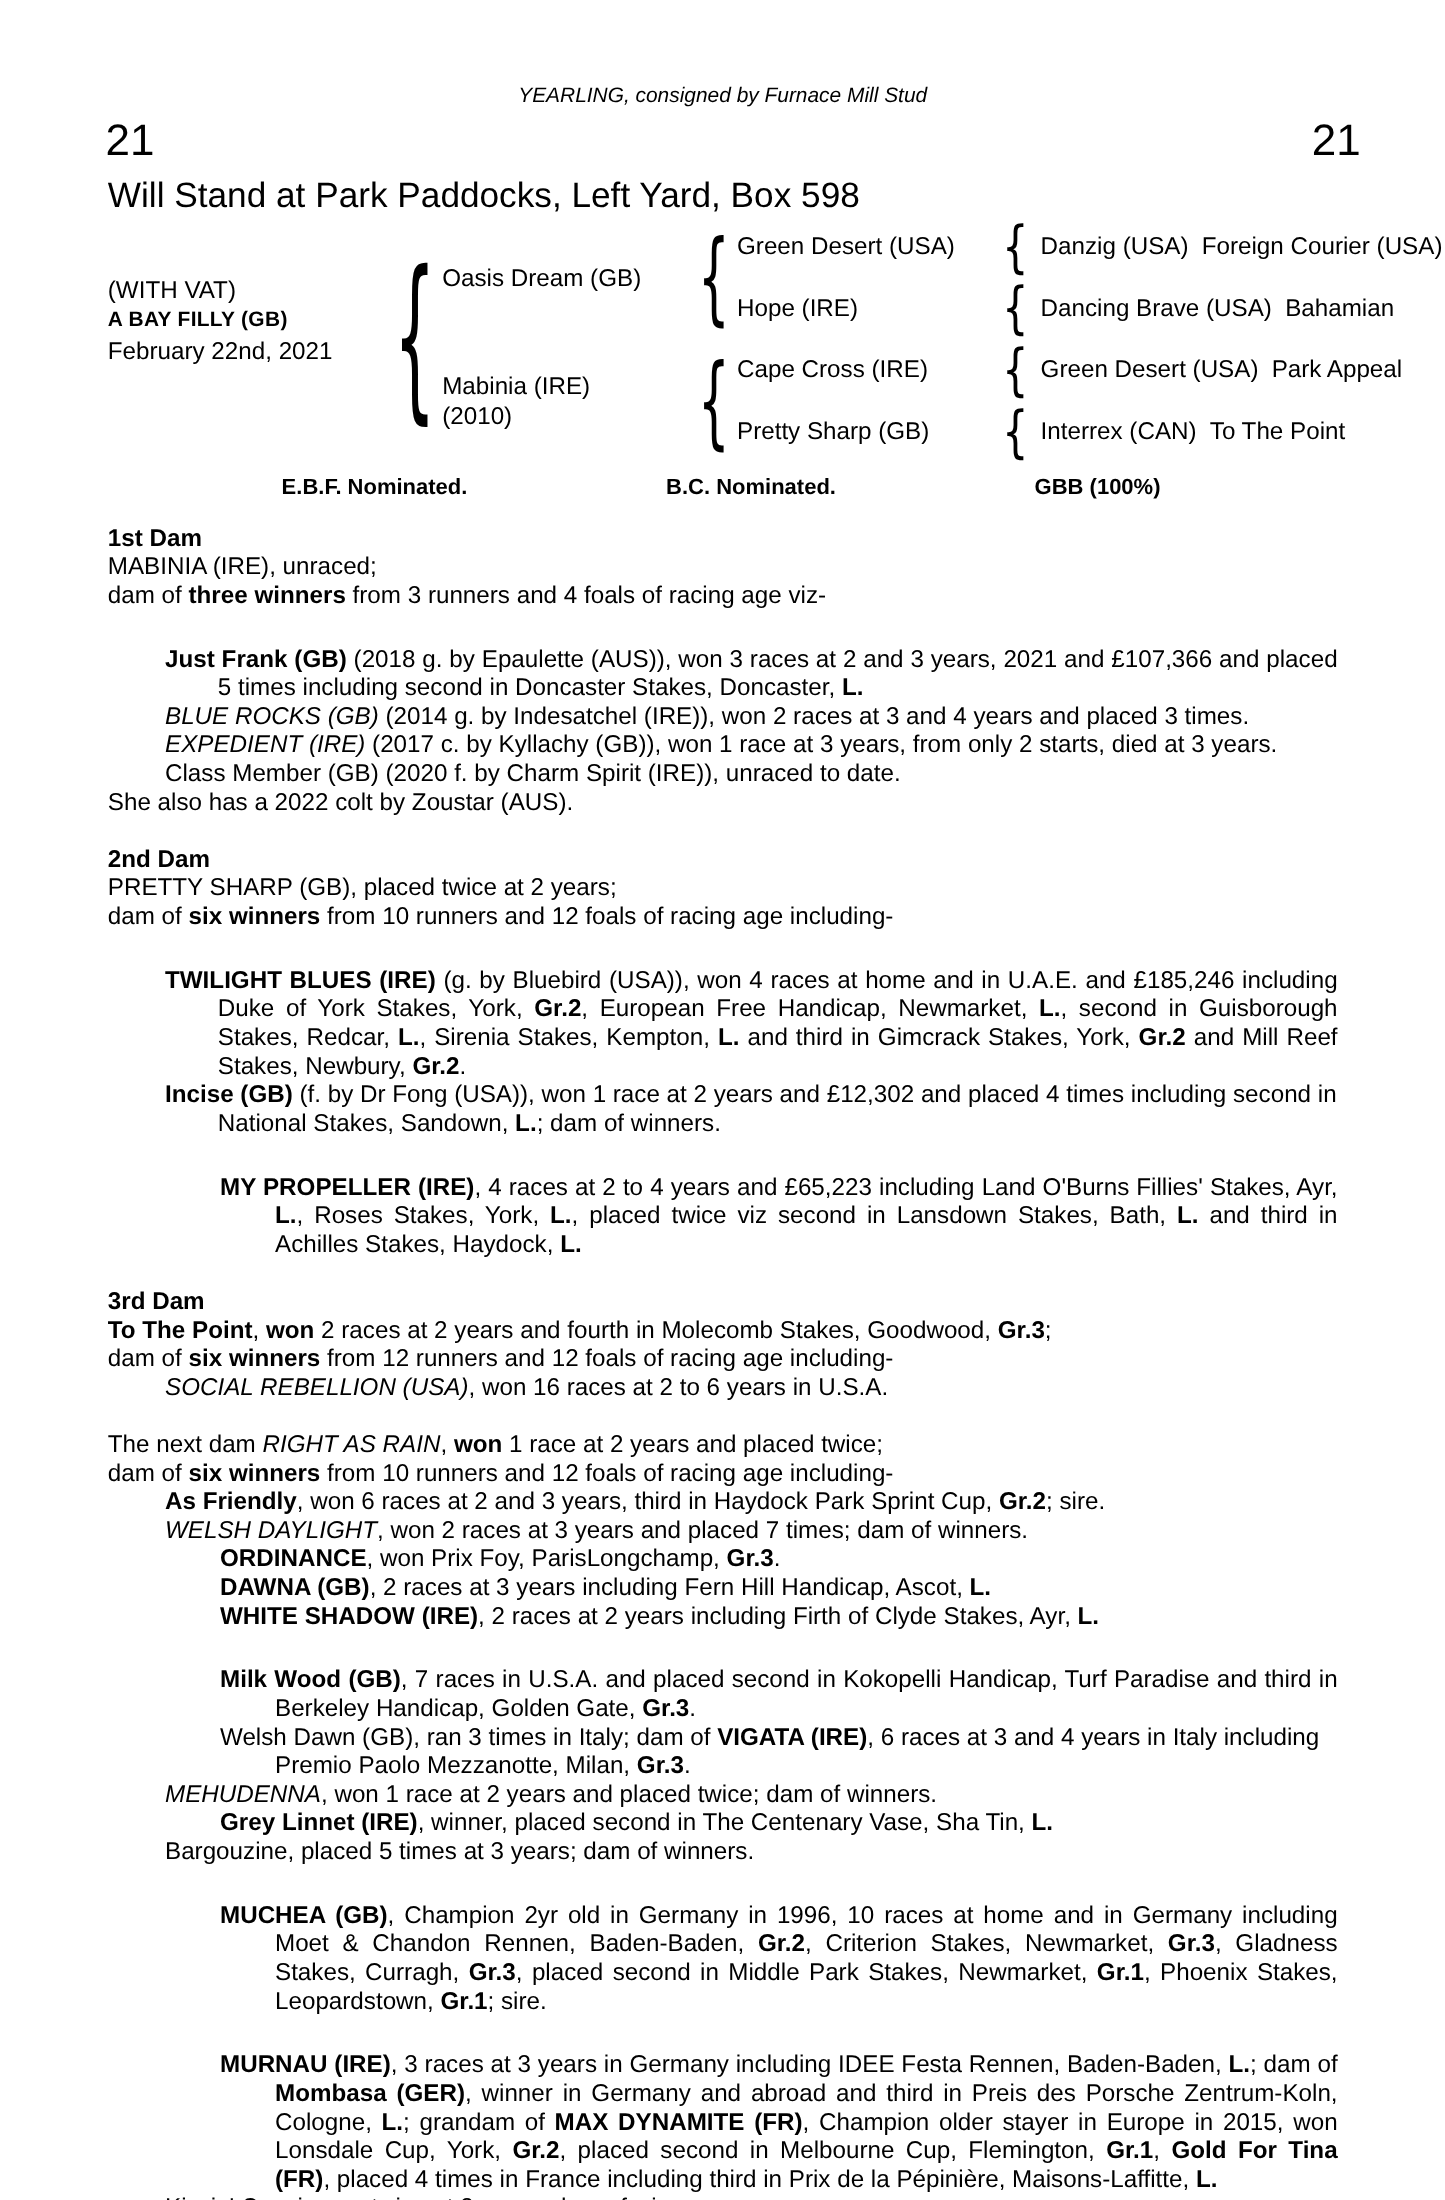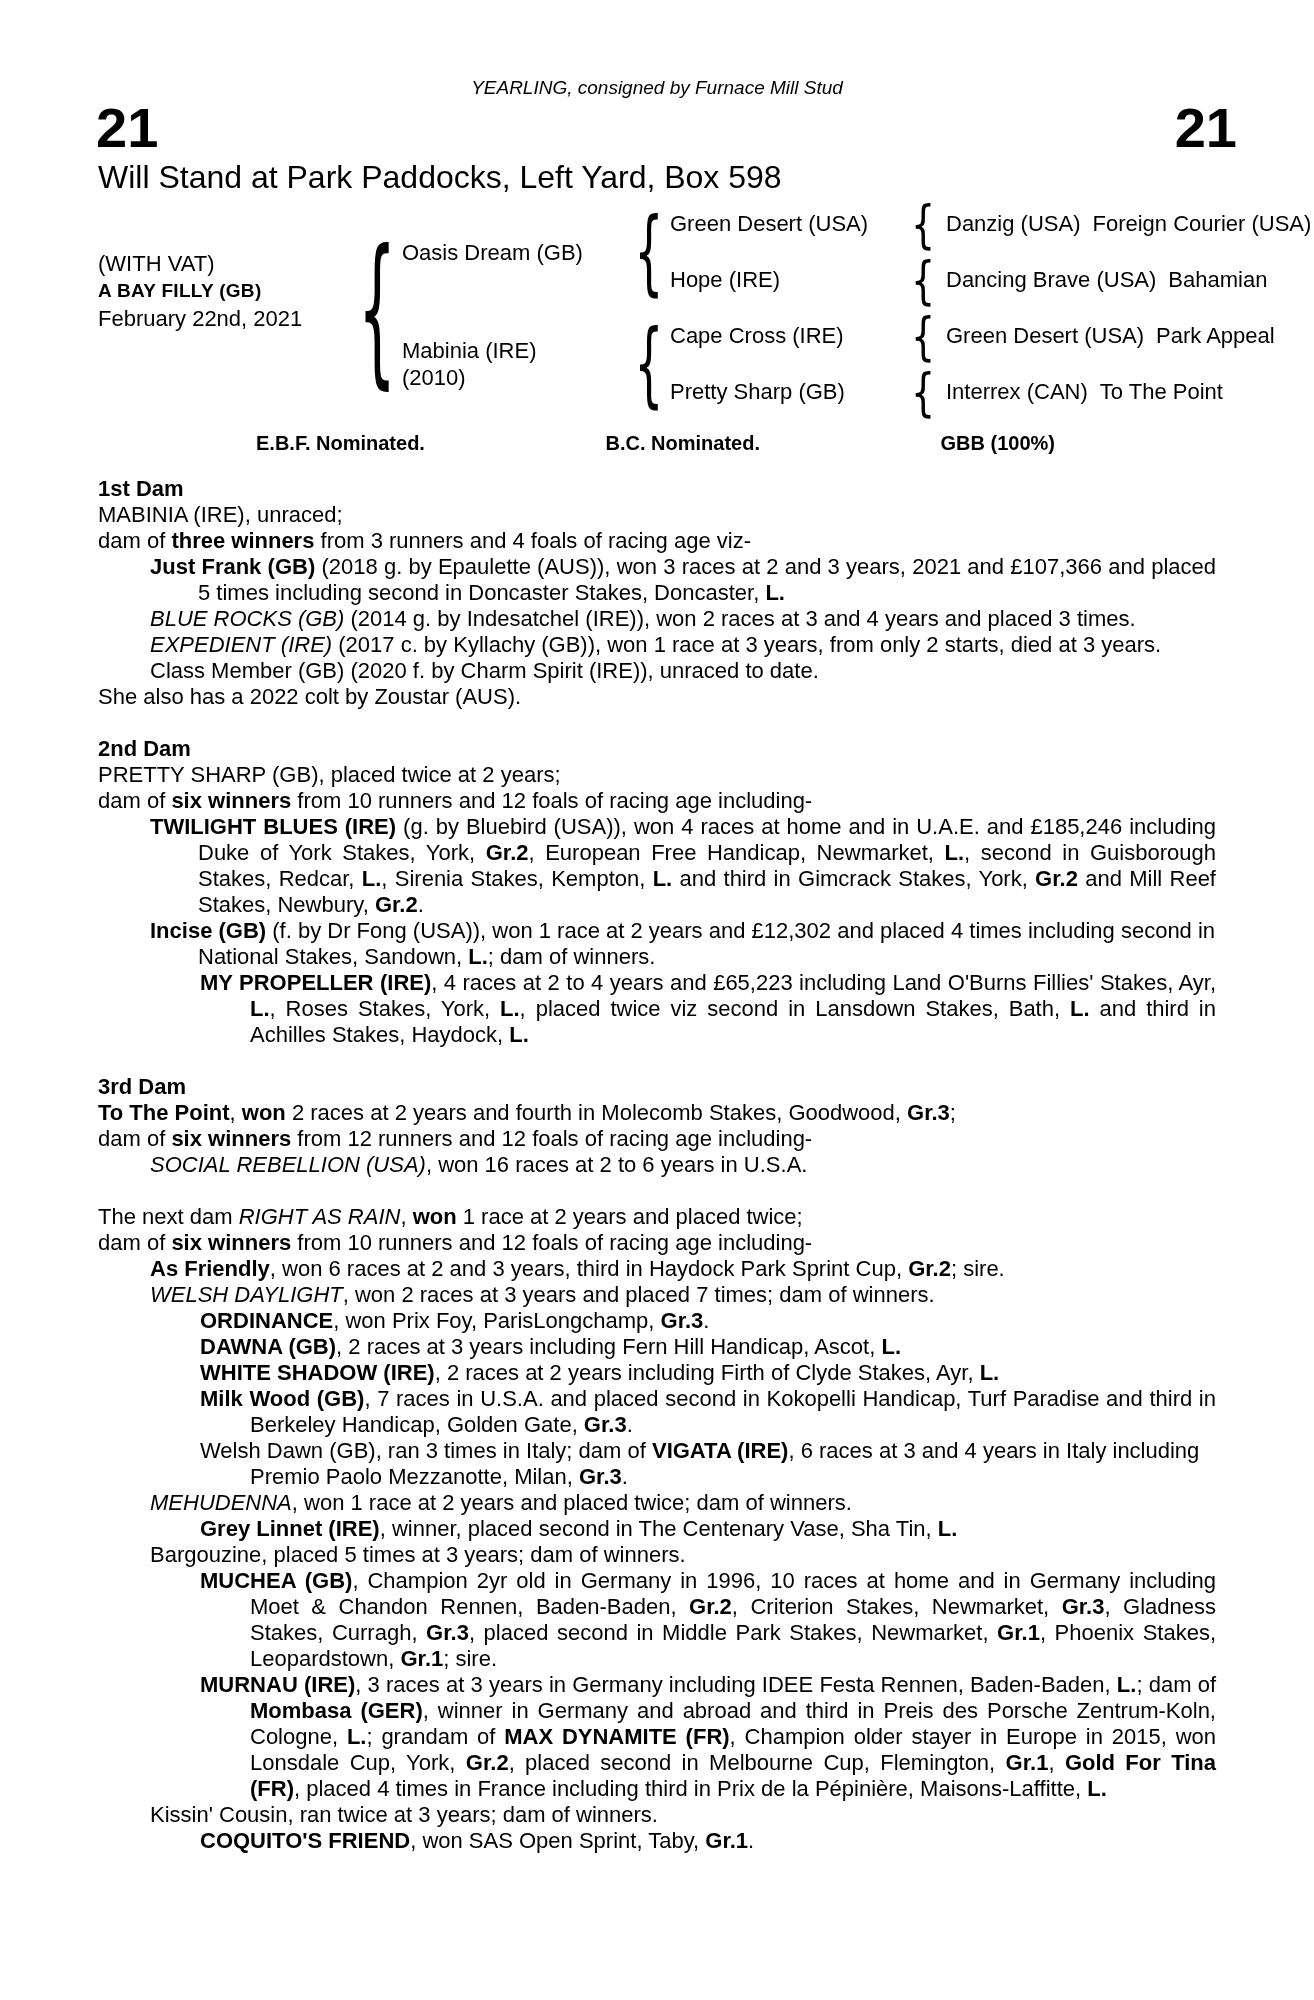--- a/index.html
+++ b/index.html
@@ -7,21 +7,21 @@
   body {
     width: 1314px; height: 2000px;
     background: #ffffff; color: #000000;
     font-family: "Liberation Sans", "DejaVu Sans", sans-serif;
     font-size: 22px;
     overflow: hidden;
   }
 
   .cat-title { margin-top: 74px; text-align: center; font-style: italic; font-size: 19px; line-height: 28px; }
   .lot-row { display: flex; justify-content: space-between; padding: 2px 77px 0 96px; }
-  .lot { font-weight: bold; font-size: 56px; line-height: 48px; }
+  .lot { font-weight: normal; font-size: 40px; line-height: 48px; }
   .stand-line { margin: 12px 0 0 98px; font-weight: normal; font-size: 32px; line-height: 26px; }
 
   
   .pedigree { margin-left: 96px; margin-top: 6px; height: 224px; display: flex; align-items: center; }
   .ped-root { width: 266px; margin-top: -34px; padding-left: 2px; }
   .vat { line-height: 27px; }
   .horse-name { font-weight: bold; font-size: 19px; line-height: 28px; letter-spacing: .3px; }
   .foal-date { line-height: 27px; }
   .gen1col { display: flex; flex-direction: column; }
   .g1block { height: 112px; display: flex; align-items: center; }
@@ -42,21 +42,21 @@
   .brace.sm { font-size: 38px; transform: scaleY(1.35); }
 
   .nominations { margin-left: 256px; margin-top: 10px; width: 799px; display: flex; justify-content: space-between; font-weight: bold; font-size: 20px; line-height: 26px; }
 
   
   .catalog { margin-left: 98px; width: 1118px; margin-top: 20px; line-height: 26px; }
   .section + .section { margin-top: 26px; }
   .sec-heading { font-weight: bold; }
   .para.p1 { padding-left: 100px; text-indent: -48px; }
   .para.p2 { padding-left: 152px; text-indent: -50px; }
-  .para.justify { text-align: justify; }
+  .para.justify { text-align: justify; margin-top: 32px; }
   .seg-b { font-weight: bold; }
   .seg-i { font-style: italic; }
 </style>
 </head>
 <body>
 
 <div class="cat-title">YEARLING, consigned by Furnace Mill Stud</div>
 
 <div class="lot-row">
   <span class="lot">21</span>

